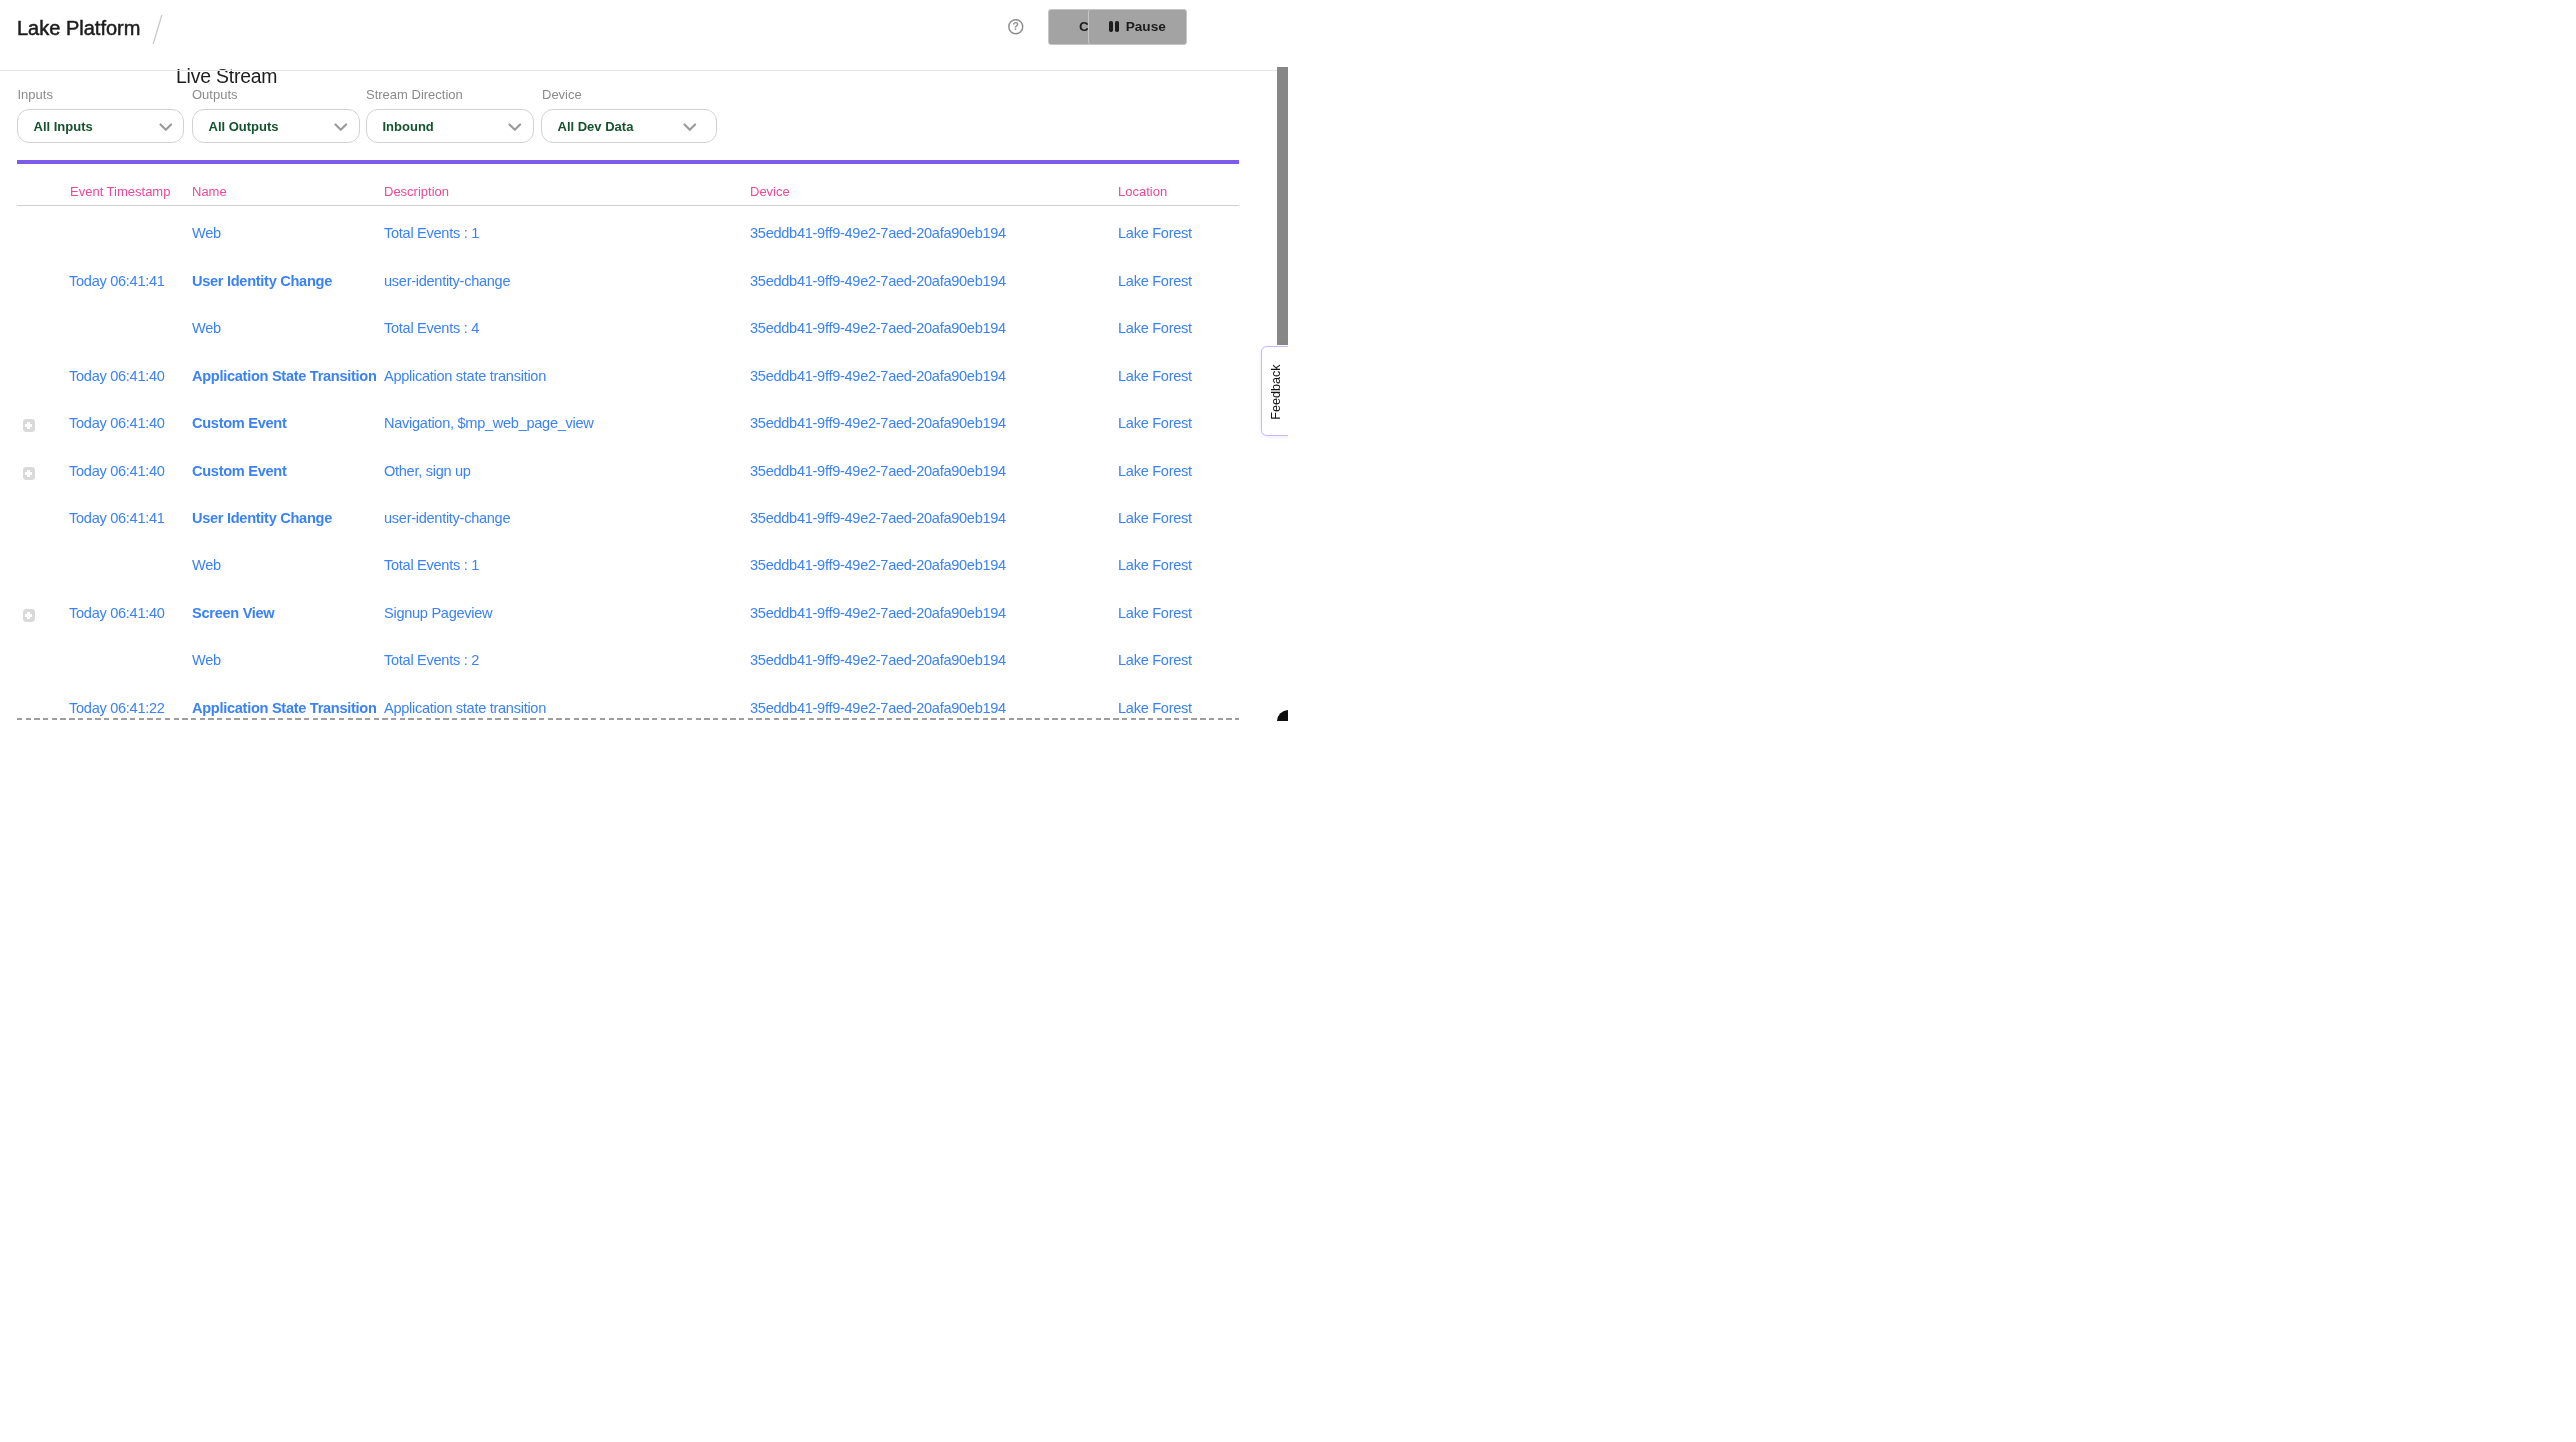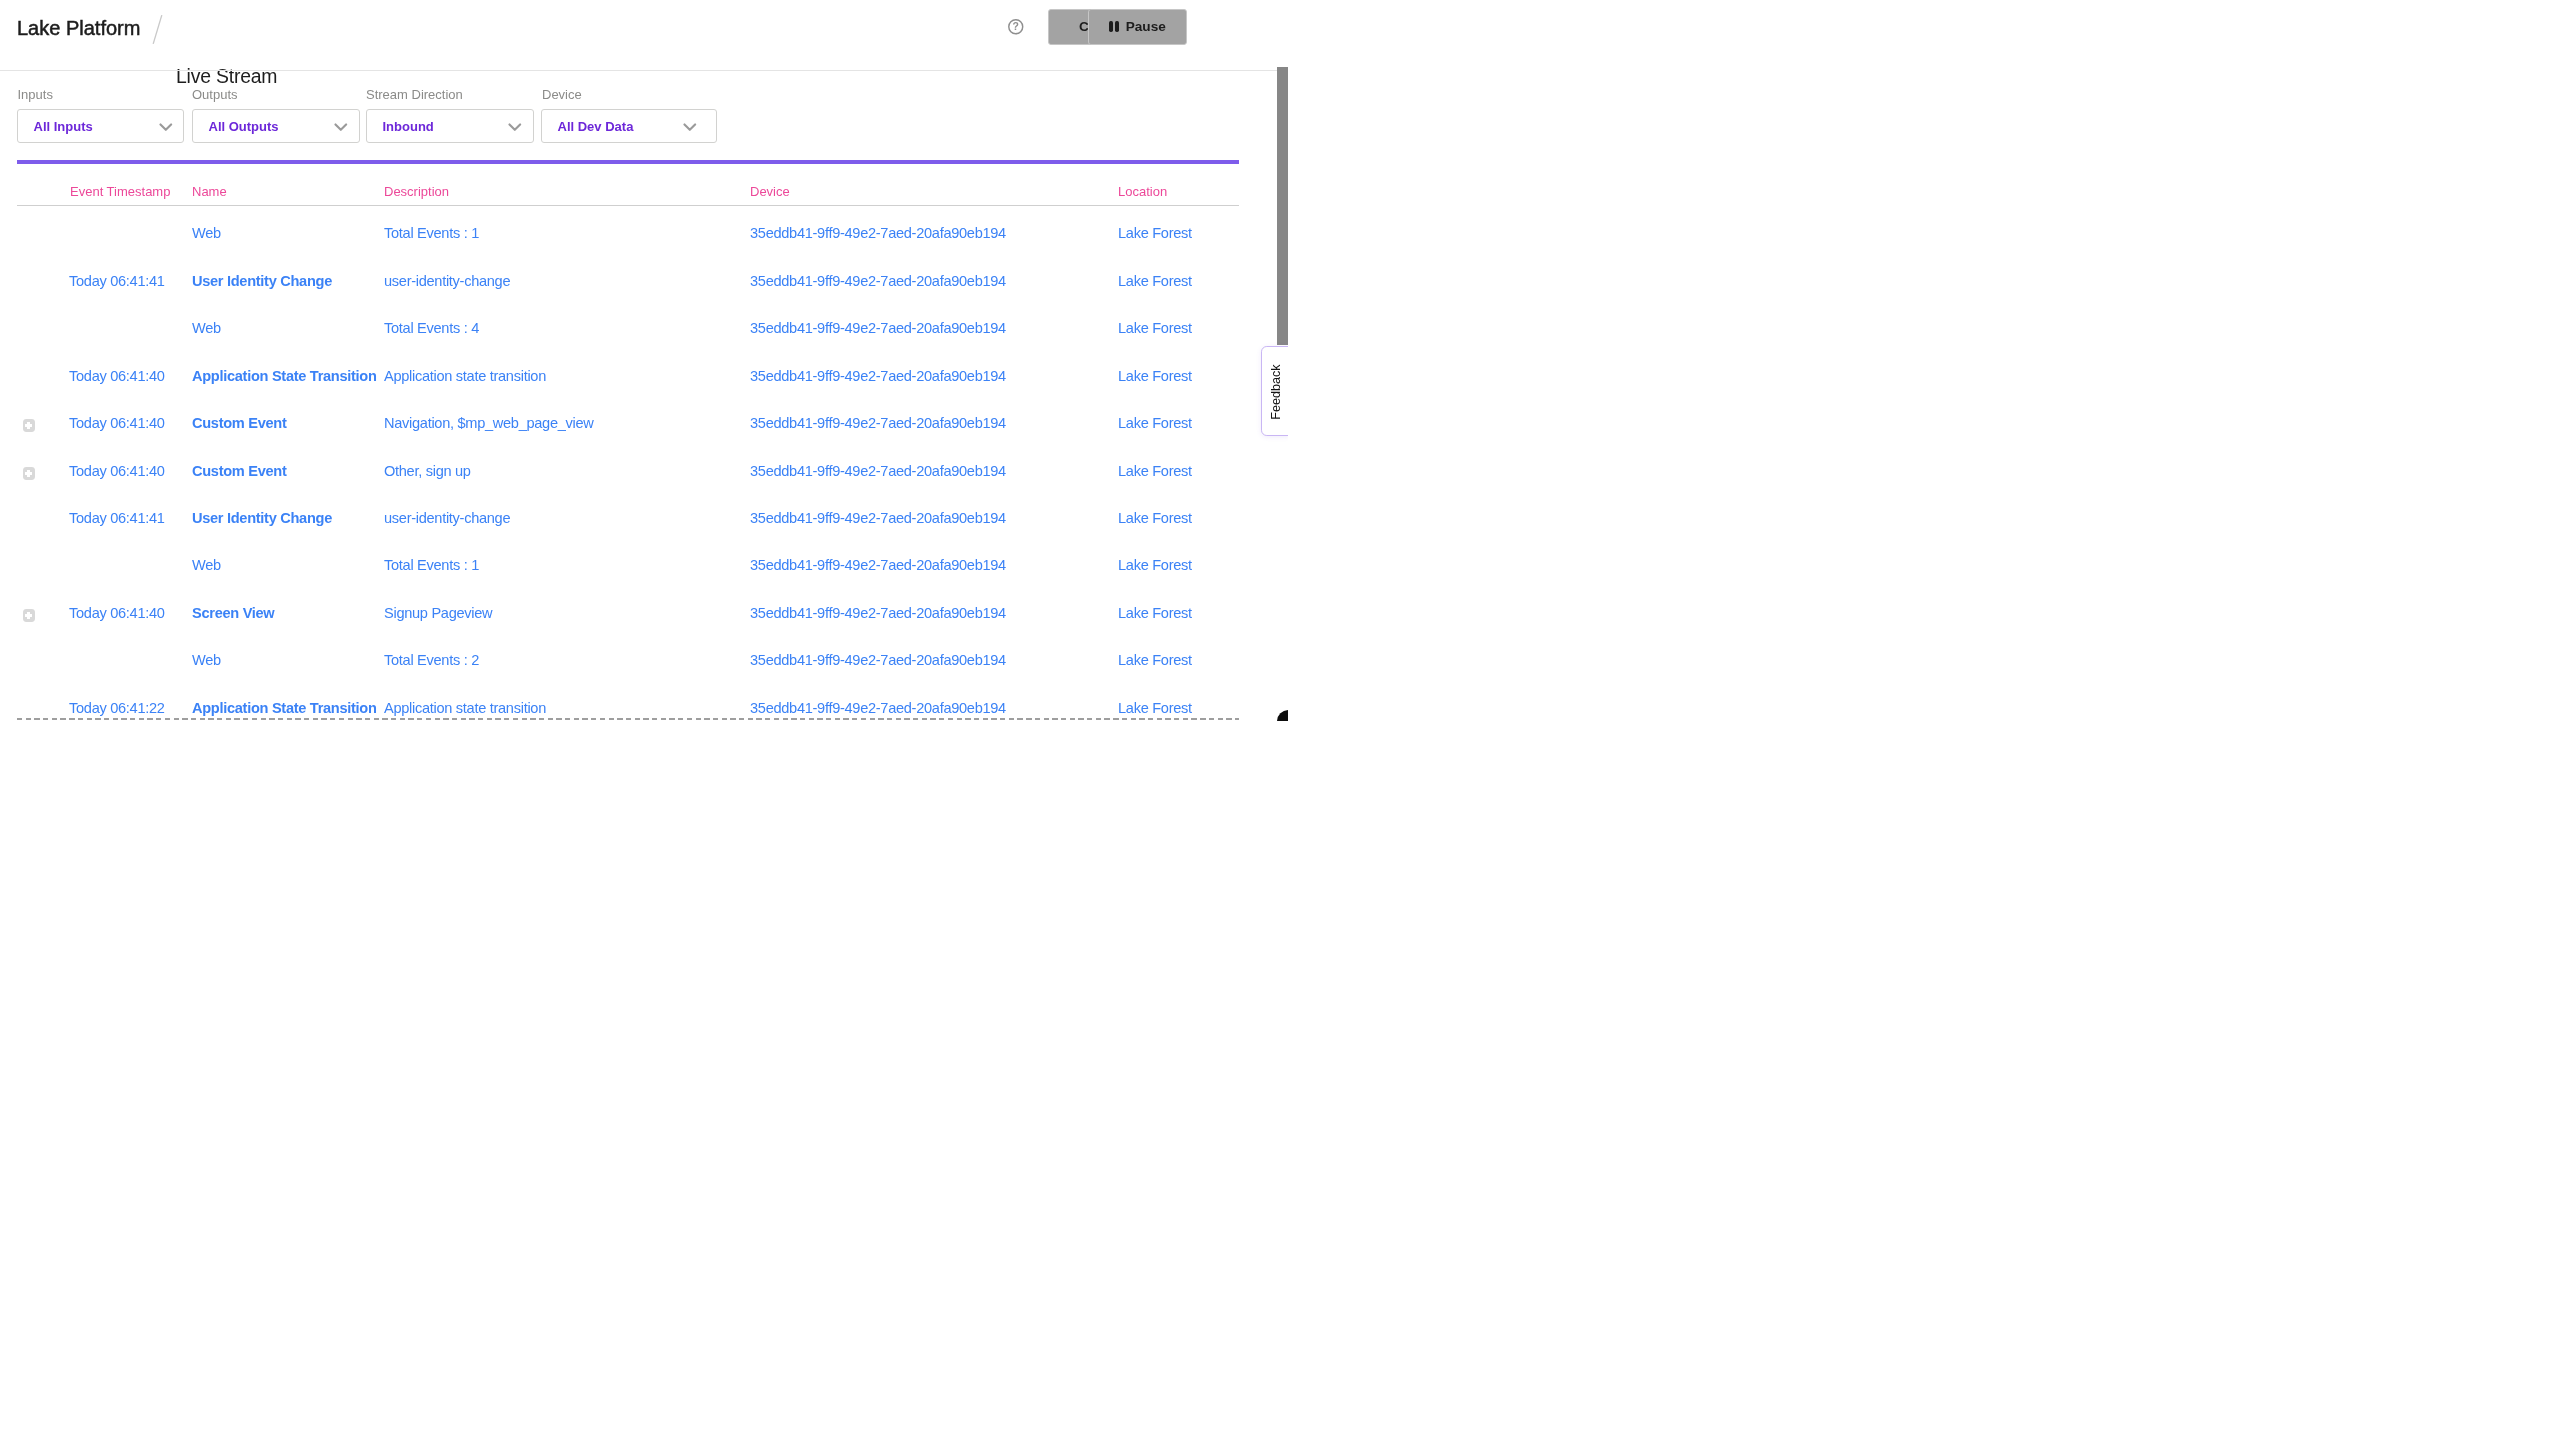--- a/index.html
+++ b/index.html
@@ -14,22 +14,22 @@
   .btn { border:1px solid #c6c6c6; border-radius:2.9px; background:#a3a3a3; height:36px; top:8.7px;
          display:flex; align-items:center; justify-content:center;
          font-size:13.6px; font-weight:700; color:#1d1d1d; }
   .btn-clear { left:1048px; width:96px; }
   .btn-pause { left:1088px; width:99px; }
   .pbars { display:inline-block; width:9.7px; height:11px; margin-right:6.8px; position:relative; top:0px; }
   .pbars:before, .pbars:after { content:""; position:absolute; top:0; width:3.5px; height:11px; background:#1d1d1d; border-radius:1.7px; }
   .pbars:before { left:0; } .pbars:after { right:0; }
   
   .flabel { top:87px; font-size:13px; color:#8b8b89; }
-  .fbox { top:109px; height:34px; border:1px solid #d2d2d0; border-radius:3px; background:#fff;
-          display:flex; align-items:center; font-size:13px; font-weight:700; color:#6d28d9; padding-left:15.5px; }
+  .fbox { top:109px; height:34px; border:1px solid #d2d2d0; border-radius:12px; background:#fff;
+          display:flex; align-items:center; font-size:13px; font-weight:700; color:#14532d; padding-left:15.5px; }
   .chev { position:absolute; left:141px; top:13px; }
   
   .pbar { left:16.5px; top:160px; width:1222px; height:4.3px; background:#7e5ceb; }
   
   .th { top:184px; font-size:13px; color:#ec4899; }
   .thline { left:16.5px; top:205px; width:1222px; height:1px; background:#cfcfcf; }
   
   .row { left:0; width:1288px; height:21.4px; font-size:14.6px; letter-spacing:-0.3px; color:#3b82f6; }
   .row .c { position:absolute; top:0; line-height:21.4px; white-space:nowrap; }
   .c-ts   { left:69px; }

